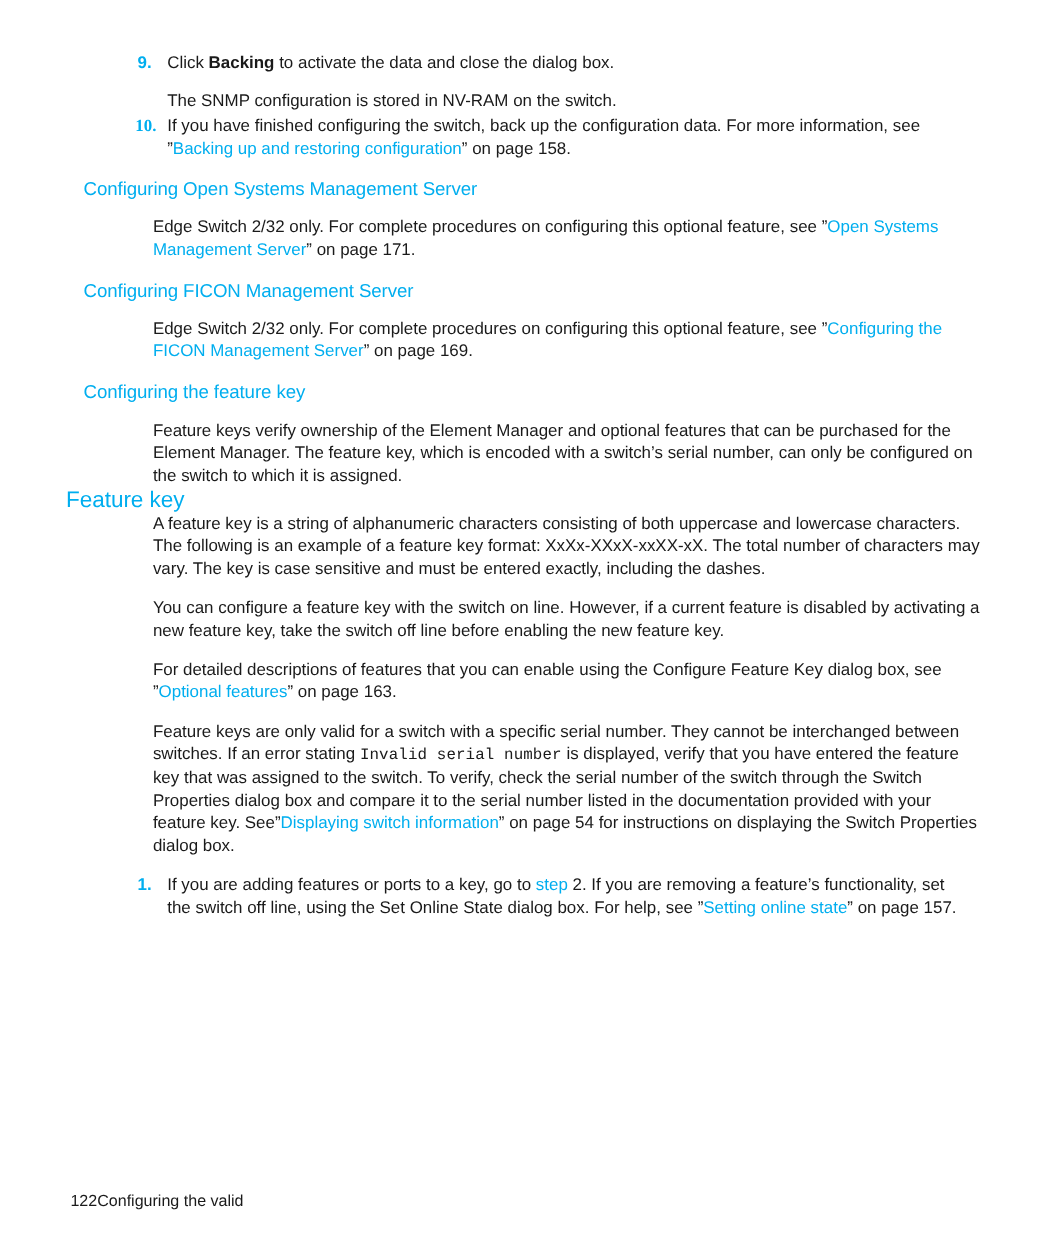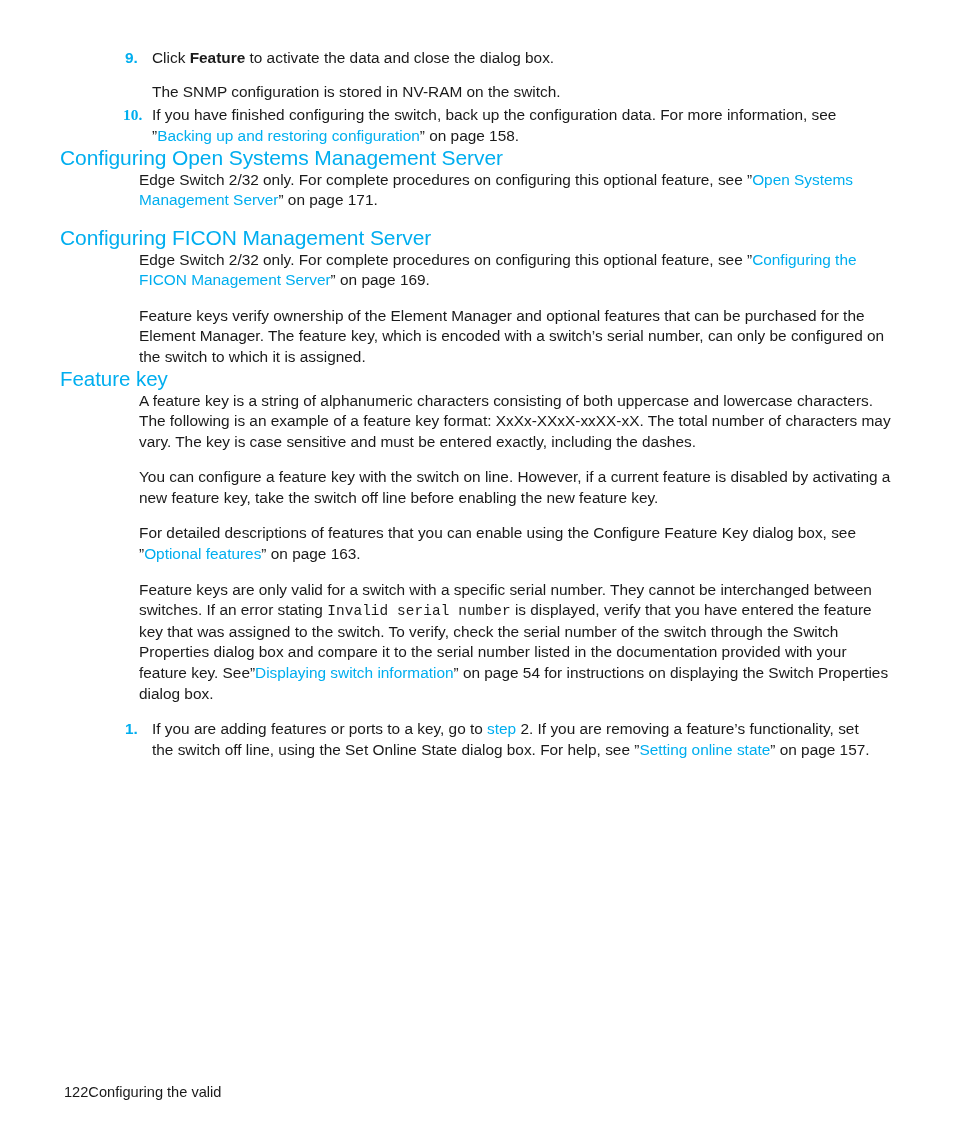--- a/index.html
+++ b/index.html
@@ -28,23 +28,23 @@
     position: absolute;
     left: 60px;
     top: 48px;
     width: 820px;
   }
 
   
   h1.h-major {
     color: #00AEEF;
     font-weight: 400;
-    font-size: 21px;
+    font-size: 17px;
     line-height: 1.12;
-    margin: 0;
+    margin: 16px;
     letter-spacing: -0.1px;
   }
   h2.h-minor {
     color: #00AEEF;
     font-weight: 400;
     font-size: 20.5px;
     line-height: 1.12;
     margin: 0;
     letter-spacing: -0.05px;
   }
@@ -125,21 +125,21 @@
 
 <div class="page">
 
   <div class="content">
 
     <div class="olist">
 
       <div class="oitem">
         <span class="num">9.</span>
         <div class="otext">
-          <span>Click </span><span class="bold">Feature</span><span> to activate the data and close the dialog box.</span>
+          <span>Click </span><span class="bold">Backing</span><span> to activate the data and close the dialog box.</span>
         </div>
         <div class="cont">The SNMP configuration is stored in NV-RAM on the switch.</div>
       </div>
 
       <div class="oitem" style="margin-top:3px;">
         <span class="num wide">10.</span>
         <div class="otext">
           <span>If you have finished configuring the switch, back up the configuration data. For more information, see ”</span><span class="lnk">Backing up and restoring configuration</span><span>” on page 158.</span>
         </div>
       </div>
@@ -149,20 +149,21 @@
     <h1 class="h-major sp-h-major">Configuring Open Systems Management Server</h1>
     <div class="body-block">
       <p class="body"><span>Edge Switch 2/32 only. For complete procedures on configuring this optional feature, see ”</span><span class="lnk">Open Systems Management Server</span><span>” on page 171.</span></p>
     </div>
 
     <h1 class="h-major sp-h-major">Configuring FICON Management Server</h1>
     <div class="body-block">
       <p class="body"><span>Edge Switch 2/32 only. For complete procedures on configuring this optional feature, see ”</span><span class="lnk">Configuring the FICON Management Server</span><span>” on page 169.</span></p>
     </div>
 
+    <h1 class="h-major sp-h-major">Configuring the feature key</h1>
     <div class="body-block">
       <p class="body tight">Feature keys verify ownership of the Element Manager and optional features that can be purchased for the Element Manager. The feature key, which is encoded with a switch’s serial number, can only be configured on the switch to which it is assigned.</p>
     </div>
 
     <h2 class="h-minor sp-h-minor">Feature key</h2>
 
     <div class="body-block">
       <p class="body">A feature key is a string of alphanumeric characters consisting of both uppercase and lowercase characters. The following is an example of a feature key format: XxXx-XXxX-xxXX-xX. The total number of characters may vary. The key is case sensitive and must be entered exactly, including the dashes.</p>
 
       <p class="body">You can configure a feature key with the switch on line. However, if a current feature is disabled by activating a new feature key, take the switch off line before enabling the new feature key.</p>

